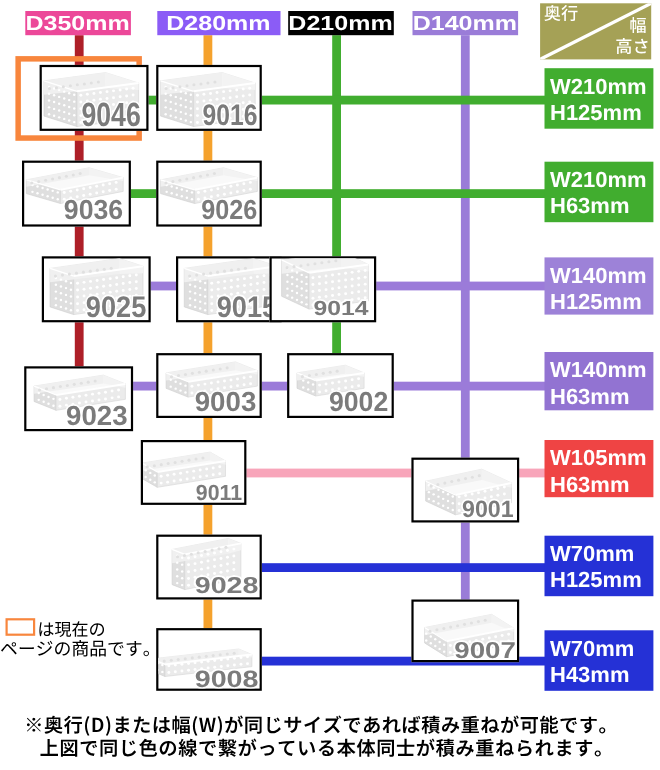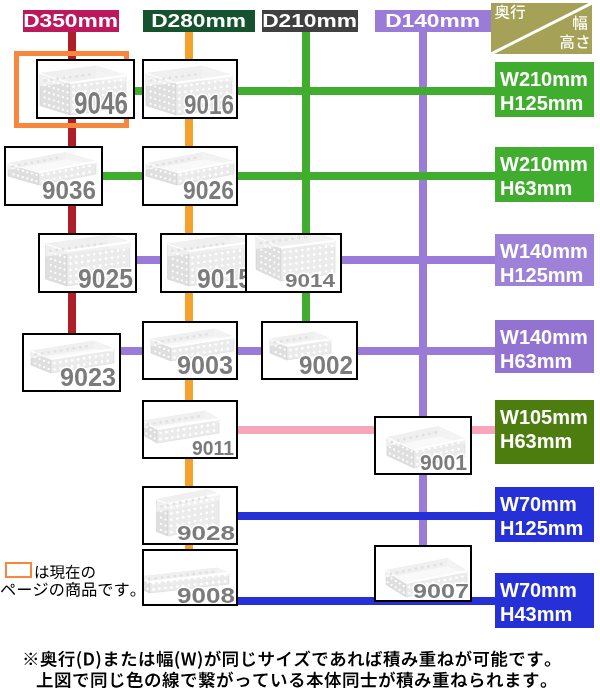--- a/index.html
+++ b/index.html
@@ -5,24 +5,24 @@
 <div style="position:absolute;left:302px;top:32px;width:8px;height:328px;background:#41ad2f"></div>
 <div style="position:absolute;left:419px;top:32px;width:8px;height:568px;background:#9a7cd8"></div>
 <div style="position:absolute;left:13.5px;top:51px;width:115px;height:77px;border:5px solid #f8863d;box-sizing:border-box"></div>
 <div style="position:absolute;left:71px;top:87px;width:425px;height:8px;background:#41ad2f"></div>
 <div style="position:absolute;left:71px;top:172px;width:425px;height:8px;background:#41ad2f"></div>
 <div style="position:absolute;left:71px;top:256px;width:425px;height:8px;background:#9b7bd9"></div>
 <div style="position:absolute;left:71px;top:346.5px;width:425px;height:8px;background:#9b7bd9"></div>
 <div style="position:absolute;left:190px;top:426px;width:306px;height:8px;background:#f8a5ba"></div>
 <div style="position:absolute;left:190px;top:512px;width:306px;height:8px;background:#2531d6"></div>
 <div style="position:absolute;left:190px;top:597px;width:306px;height:8px;background:#2531d6"></div>
-<div class="hdr" style="left:23px;width:96px;background:#be185d"><span>D350mm</span></div>
-<div class="hdr" style="left:143px;width:112px;background:#14532d"><span>D280mm</span></div>
-<div class="hdr" style="left:262px;width:96px;background:#404040"><span>D210mm</span></div>
-<div class="hdr" style="left:375px;width:116px;background:#9a7cd8"><span>D140mm</span></div>
+<div class="hdr" style="left:23px;width:96px;background:#ec4899"><span>D350mm</span></div>
+<div class="hdr" style="left:143px;width:112px;background:#8b5cf6"><span>D280mm</span></div>
+<div class="hdr" style="left:262px;width:96px;background:#000000"><span>D210mm</span></div>
+<div class="hdr" style="left:375px;width:96px;background:#9a7cd8"><span>D140mm</span></div>
 <div style="position:absolute;left:491px;top:3px;width:101px;height:51px;background:#a5a156">
     <svg width="101" height="51" viewBox="0 0 101 51" style="position:absolute;left:0;top:0">
       <line x1="0" y1="51" x2="101" y2="0" stroke="#fff" stroke-width="3"></line>
     </svg>
   </div>
 <svg style="position:absolute;left:494px;top:4px" width="34" height="17" viewBox="0 0 34.00 17.32">
     <path transform="translate(0,14.08)" d="M2.4 -12.1H13.6V-3.3H12.1V-10.9H3.8V-3.3H2.4ZM0.9 -3.9H15.1V-2.6H0.9ZM4.5 -8.4H11.4V-7.4H4.5ZM7 -4.9H8.6Q8.5 -3.9 8.2 -3Q8 -2.2 7.5 -1.5Q7 -0.8 6.2 -0.2Q5.4 0.3 4.2 0.7Q3 1.1 1.2 1.3Q1.2 1.2 1.1 0.9Q0.9 0.7 0.8 0.4Q0.7 0.2 0.5 0.1Q2.1 -0.1 3.2 -0.4Q4.3 -0.8 5 -1.2Q5.7 -1.6 6.1 -2.2Q6.5 -2.7 6.7 -3.4Q6.9 -4.1 7 -4.9ZM9.1 -3.4Q9.7 -1.8 11.3 -1Q12.9 -0.2 15.5 -0.1Q15.3 0.1 15.2 0.4Q15 0.6 14.8 0.9Q14.7 1.2 14.6 1.4Q12.7 1.1 11.4 0.6Q10 0.1 9.1 -0.9Q8.2 -1.8 7.7 -3.2ZM7.4 -10.5H8.5V-5.1H7.4ZM10.1 -10.5 11.1 -10Q10.8 -9.6 10.5 -9.1Q10.2 -8.7 9.9 -8.4L9.1 -8.8Q9.3 -9.1 9.6 -9.6Q9.9 -10.1 10.1 -10.5ZM4.8 -10 5.7 -10.4Q6 -10.1 6.3 -9.6Q6.6 -9.2 6.7 -8.8L5.8 -8.3Q5.7 -8.7 5.4 -9.2Q5.1 -9.6 4.8 -10ZM7.9 -7.1 8.6 -7.7Q9.1 -7.4 9.6 -7.1Q10.1 -6.7 10.6 -6.4Q11.1 -6 11.4 -5.7L10.7 -5Q10.4 -5.3 9.9 -5.7Q9.5 -6 8.9 -6.4Q8.4 -6.8 7.9 -7.1ZM7.4 -13.5 9 -13.3Q8.8 -12.8 8.6 -12.3Q8.4 -11.8 8.2 -11.5L6.7 -11.6Q6.9 -12 7.1 -12.6Q7.3 -13.1 7.4 -13.5ZM7 -8 7.9 -7.7Q7.6 -7.1 7.1 -6.6Q6.6 -6 6 -5.5Q5.4 -5.1 4.9 -4.8Q4.7 -5 4.5 -5.2Q4.3 -5.5 4.1 -5.6Q4.6 -5.9 5.2 -6.3Q5.7 -6.6 6.2 -7.1Q6.7 -7.6 7 -8Z M23 -12.6H30.9V-11.1H23ZM27.5 -7.7H29V-0.5Q29 0.2 28.8 0.5Q28.7 0.9 28.2 1.1Q27.7 1.2 27 1.3Q26.3 1.3 25.1 1.3Q25.1 1 24.9 0.5Q24.8 0.1 24.6 -0.2Q25.2 -0.2 25.7 -0.2Q26.2 -0.2 26.5 -0.2Q26.9 -0.2 27 -0.2Q27.3 -0.2 27.4 -0.3Q27.5 -0.3 27.5 -0.5ZM22.4 -8.1H31.3V-6.7H22.4ZM19 -6.6 20.3 -7.9 20.5 -7.9V1.4H19ZM20.8 -10.1 22.2 -9.5Q21.6 -8.5 20.8 -7.5Q20 -6.4 19.1 -5.5Q18.2 -4.6 17.4 -3.9Q17.3 -4.1 17.1 -4.3Q16.9 -4.6 16.7 -4.8Q16.5 -5.1 16.3 -5.2Q17.2 -5.8 18 -6.6Q18.8 -7.4 19.5 -8.3Q20.3 -9.2 20.8 -10.1ZM20.2 -13.5 21.6 -12.9Q21.1 -12.2 20.4 -11.4Q19.7 -10.7 18.9 -10Q18.1 -9.3 17.4 -8.8Q17.3 -9 17.1 -9.2Q17 -9.5 16.8 -9.7Q16.6 -9.9 16.5 -10Q17.2 -10.5 17.9 -11.1Q18.6 -11.7 19.2 -12.3Q19.8 -13 20.2 -13.5Z" fill="#fff"></path>
   </svg>
 <svg style="position:absolute;left:572px;top:15px" width="18" height="17" viewBox="0 0 17.50 16.81">
     <path transform="translate(0,13.64)" d="M2.9 -13.1H4.2V1.3H2.9ZM0.9 -10.2H5.7V-8.9H2V-1.9H0.9ZM5.2 -10.2H6.2V-3.4Q6.2 -3.1 6.2 -2.8Q6.1 -2.5 5.9 -2.3Q5.7 -2.2 5.4 -2.1Q5.1 -2.1 4.7 -2.1Q4.7 -2.3 4.6 -2.7Q4.5 -3.1 4.3 -3.3Q4.6 -3.3 4.8 -3.3Q5 -3.3 5 -3.3Q5.2 -3.3 5.2 -3.5ZM6.7 -12.3H14.8V-11.1H6.7ZM8.7 -9.1V-7.5H12.7V-9.1ZM7.5 -10.2H14V-6.4H7.5ZM7.4 -2.9H14.1V-1.7H7.4ZM7.4 -0.4H14.2V0.8H7.4ZM6.8 -5.4H14.6V1.3H13.3V-4.2H8.1V1.3H6.8ZM10 -4.8H11.2V0.4H10Z" fill="#fff"></path>
@@ -225,21 +225,21 @@
         <circle cx="19.6" cy="17.8" r="1.4"></circle>
         <circle cx="26.0" cy="17.0" r="1.4"></circle>
         <circle cx="32.3" cy="16.1" r="1.4"></circle>
         <circle cx="38.7" cy="15.3" r="1.4"></circle>
         <circle cx="45.0" cy="14.4" r="1.4"></circle>
         <circle cx="51.4" cy="13.6" r="1.4"></circle>
       </g>
       <text x="90" y="52.5" text-anchor="end" font-family="Liberation Sans" font-weight="bold" font-size="27" textLength="50" lengthAdjust="spacingAndGlyphs" fill="#7b7b7b" stroke="#ffffff" stroke-width="3" paint-order="stroke">9016</text>
     </svg>
   </div>
-<div class="cell" style="left:4px;top:146px;width:95px;height:56px">
+<div class="cell" style="left:20px;top:146px;width:95px;height:56px">
     <svg style="position:absolute;left:0;top:0" width="95" height="56" viewBox="0 0 95 56">
       <polygon points="33.0,37.0 2.0,28.0 2.0,15.5 33.0,24.5" fill="#dfdfdf" stroke="#d0d0d0" stroke-width="0.6"></polygon>
       <polygon points="33.0,37.0 90.0,26.0 90.0,13.5 33.0,24.5" fill="#ebebeb" stroke="#d8d8d8" stroke-width="0.6"></polygon>
       <polygon points="33.0,24.5 90.0,13.5 59.0,4.5 2.0,15.5" fill="#f9f9f9" stroke="#e2e2e2" stroke-width="0.6"></polygon>
       <polygon points="2.0,15.5 59.0,4.5 59.0,11.4 2.0,21.7" fill="#f0f0f0"></polygon>
       <polygon points="90.0,13.5 59.0,4.5 59.0,11.4 90.0,16.6" fill="#f3f3f3"></polygon>
       <line x1="33" y1="24.5" x2="90" y2="13.5" stroke="#ffffff" stroke-width="1.8"></line>
       <line x1="33" y1="24.5" x2="2" y2="15.5" stroke="#ffffff" stroke-width="1.2"></line>
       <g fill="#ffffff">
         <circle cx="36.4" cy="33.1" r="1.35"></circle>
@@ -781,21 +781,21 @@
         <circle cx="11.9" cy="19.4" r="1.4"></circle>
         <circle cx="18.3" cy="18.4" r="1.4"></circle>
         <circle cx="24.6" cy="17.4" r="1.4"></circle>
         <circle cx="30.9" cy="16.4" r="1.4"></circle>
         <circle cx="37.2" cy="15.4" r="1.4"></circle>
         <circle cx="43.5" cy="14.4" r="1.4"></circle>
       </g>
       <text x="90" y="51" text-anchor="end" font-family="Liberation Sans" font-weight="bold" font-size="25" textLength="54" lengthAdjust="spacingAndGlyphs" fill="#7b7b7b" stroke="#ffffff" stroke-width="3" paint-order="stroke">9002</text>
     </svg>
   </div>
-<div class="cell" style="left:142px;top:400px;width:92px;height:55px">
+<div class="cell" style="left:128px;top:400px;width:92px;height:55px">
     <svg style="position:absolute;left:0;top:0" width="92" height="55" viewBox="0 0 92 55">
       <polygon points="13.0,41.0 -1.0,33.0 -1.0,19.0 13.0,27.0" fill="#dfdfdf" stroke="#d0d0d0" stroke-width="0.6"></polygon>
       <polygon points="13.0,41.0 75.0,31.0 75.0,17.0 13.0,27.0" fill="#ebebeb" stroke="#d8d8d8" stroke-width="0.6"></polygon>
       <polygon points="13.0,27.0 75.0,17.0 61.0,9.0 -1.0,19.0" fill="#f9f9f9" stroke="#e2e2e2" stroke-width="0.6"></polygon>
       <polygon points="-1.0,19.0 61.0,9.0 61.0,16.7 -1.0,25.9" fill="#f0f0f0"></polygon>
       <polygon points="75.0,17.0 61.0,9.0 61.0,16.7 75.0,20.5" fill="#f3f3f3"></polygon>
       <line x1="13" y1="27" x2="75" y2="17" stroke="#ffffff" stroke-width="1.8"></line>
       <line x1="13" y1="27" x2="-1" y2="19" stroke="#ffffff" stroke-width="1.2"></line>
       <g fill="#ffffff">
         <circle cx="16.5" cy="37.2" r="1.35"></circle>
@@ -978,21 +978,21 @@
         <circle cx="30.0" cy="15.8" r="1.4"></circle>
         <circle cx="36.2" cy="14.5" r="1.4"></circle>
         <circle cx="42.5" cy="13.3" r="1.4"></circle>
         <circle cx="48.8" cy="12.1" r="1.4"></circle>
         <circle cx="55.1" cy="10.8" r="1.4"></circle>
         <circle cx="61.4" cy="9.6" r="1.4"></circle>
       </g>
       <text x="91" y="51.5" text-anchor="end" font-family="Liberation Sans" font-weight="bold" font-size="21" textLength="58" lengthAdjust="spacingAndGlyphs" fill="#7b7b7b" stroke="#ffffff" stroke-width="3" paint-order="stroke">9028</text>
     </svg>
   </div>
-<div class="cell" style="left:142px;top:549px;width:92px;height:53px">
+<div class="cell" style="left:142px;top:571px;width:92px;height:53px">
     <svg style="position:absolute;left:0;top:0" width="92" height="53" viewBox="0 0 92 53">
       <polygon points="6.0,42.0 -6.0,37.0 -6.0,26.0 6.0,31.0" fill="#dfdfdf" stroke="#d0d0d0" stroke-width="0.6"></polygon>
       <polygon points="6.0,42.0 85.0,33.0 85.0,22.0 6.0,31.0" fill="#ebebeb" stroke="#d8d8d8" stroke-width="0.6"></polygon>
       <polygon points="6.0,31.0 85.0,22.0 73.0,17.0 -6.0,26.0" fill="#f9f9f9" stroke="#e2e2e2" stroke-width="0.6"></polygon>
       <polygon points="-6.0,26.0 73.0,17.0 73.0,23.1 -6.0,31.4" fill="#f0f0f0"></polygon>
       <polygon points="85.0,22.0 73.0,17.0 73.0,23.1 85.0,24.7" fill="#f3f3f3"></polygon>
       <line x1="6" y1="31" x2="85" y2="22" stroke="#ffffff" stroke-width="1.8"></line>
       <line x1="6" y1="31" x2="-6" y2="26" stroke="#ffffff" stroke-width="1.2"></line>
       <g fill="#ffffff">
         <circle cx="9.5" cy="38.4" r="1.35"></circle>
@@ -1099,21 +1099,21 @@
         <circle cx="58.9" cy="18.1" r="1.4"></circle>
         <circle cx="65.1" cy="16.9" r="1.4"></circle>
       </g>
       <text x="93" y="51" text-anchor="end" font-family="Liberation Sans" font-weight="bold" font-size="21" textLength="56" lengthAdjust="spacingAndGlyphs" fill="#7b7b7b" stroke="#ffffff" stroke-width="3" paint-order="stroke">9007</text>
     </svg>
   </div>
 <div class="lbl" style="top:62px;height:55px;background:#41ad2f">W210mm<br>H125mm</div>
 <div class="lbl" style="top:147px;height:55px;background:#41ad2f">W210mm<br>H63mm</div>
 <div class="lbl" style="top:234px;height:52px;background:#9d82d8">W140mm<br>H125mm</div>
 <div class="lbl" style="top:320px;height:53px;background:#9273d2">W140mm<br>H63mm</div>
-<div class="lbl" style="top:400px;height:64px;background:#4d7c0f">W105mm<br>H63mm</div>
+<div class="lbl" style="top:400px;height:52px;background:#ef4444">W105mm<br>H63mm</div>
 <div class="lbl" style="top:487px;height:55px;background:#2531d6">W70mm<br>H125mm</div>
 <div class="lbl" style="top:573px;height:55px;background:#2531d6">W70mm<br>H43mm</div>
 <div style="position:absolute;left:4.5px;top:562px;width:27px;height:16px;border:2.5px solid #f8863d;box-sizing:border-box"></div>
 <svg style="position:absolute;left:34.3px;top:564px" width="64" height="17" viewBox="0 0 64.00 16.81">
     <path transform="translate(0,13.64)" d="M6.2 -9.2Q6.8 -9.1 7.5 -9.1Q8.1 -9 8.8 -9Q10.2 -9 11.6 -9.1Q13 -9.3 14.1 -9.5V-8.3Q12.9 -8.1 11.5 -8Q10.2 -7.9 8.8 -7.9Q8.1 -7.9 7.5 -7.9Q6.9 -8 6.2 -8ZM11.6 -11.9Q11.6 -11.7 11.5 -11.5Q11.5 -11.2 11.5 -11Q11.5 -10.7 11.5 -10.3Q11.5 -9.9 11.5 -9.4Q11.5 -8.9 11.5 -8.4Q11.5 -7.5 11.5 -6.6Q11.5 -5.8 11.6 -4.9Q11.6 -4.1 11.7 -3.4Q11.7 -2.6 11.7 -2Q11.7 -1.5 11.6 -1.1Q11.4 -0.7 11.1 -0.3Q10.8 0.1 10.3 0.3Q9.8 0.5 9 0.5Q7.5 0.5 6.6 -0.1Q5.8 -0.7 5.8 -1.7Q5.8 -2.4 6.2 -2.9Q6.6 -3.5 7.3 -3.8Q8 -4.1 9 -4.1Q10 -4.1 10.8 -3.9Q11.6 -3.6 12.3 -3.3Q13 -2.9 13.6 -2.5Q14.2 -2 14.7 -1.6L14 -0.5Q13.2 -1.3 12.4 -1.9Q11.6 -2.5 10.7 -2.8Q9.9 -3.1 8.9 -3.1Q8 -3.1 7.5 -2.8Q6.9 -2.4 6.9 -1.9Q6.9 -1.3 7.4 -1Q8 -0.6 8.8 -0.6Q9.5 -0.6 9.8 -0.9Q10.2 -1.1 10.3 -1.4Q10.5 -1.8 10.5 -2.3Q10.5 -2.7 10.5 -3.5Q10.4 -4.2 10.4 -5Q10.3 -5.9 10.3 -6.7Q10.3 -7.6 10.3 -8.4Q10.3 -9.2 10.3 -9.9Q10.3 -10.6 10.3 -11Q10.3 -11.2 10.3 -11.5Q10.2 -11.7 10.2 -11.9ZM4 -11.8Q3.9 -11.7 3.9 -11.5Q3.8 -11.3 3.8 -11.1Q3.7 -10.9 3.7 -10.8Q3.6 -10.4 3.5 -9.8Q3.4 -9.2 3.3 -8.5Q3.2 -7.8 3.1 -7.1Q3 -6.4 3 -5.7Q2.9 -5.1 2.9 -4.5Q2.9 -4 2.9 -3.5Q3 -3 3.1 -2.4Q3.2 -2.7 3.3 -3.1Q3.5 -3.6 3.7 -4Q3.8 -4.4 4 -4.7L4.6 -4.2Q4.4 -3.6 4.2 -3Q3.9 -2.3 3.8 -1.7Q3.6 -1.1 3.5 -0.7Q3.5 -0.6 3.4 -0.4Q3.4 -0.2 3.4 -0Q3.4 0.1 3.4 0.2Q3.4 0.4 3.5 0.5L2.4 0.6Q2.1 -0.3 2 -1.5Q1.8 -2.8 1.8 -4.3Q1.8 -5.2 1.9 -6.1Q1.9 -7.1 2.1 -8Q2.2 -8.9 2.3 -9.6Q2.4 -10.4 2.5 -10.8Q2.5 -11.1 2.6 -11.4Q2.6 -11.7 2.6 -12Z M16.3 -12.2H21.6V-11.1H16.3ZM16.4 -7.8H21.4V-6.8H16.4ZM16 -2.3Q16.7 -2.5 17.6 -2.7Q18.5 -3 19.6 -3.3Q20.6 -3.6 21.7 -3.9L21.8 -2.8Q20.4 -2.4 18.9 -2Q17.4 -1.5 16.3 -1.2ZM23.4 -8.9V-7.3H28.5V-8.9ZM23.4 -6.4V-4.8H28.5V-6.4ZM23.4 -11.4V-9.8H28.5V-11.4ZM22.3 -12.3H29.6V-3.8H22.3ZM26.4 -4.3H27.5V-0.3Q27.5 -0 27.6 0Q27.7 0.1 27.9 0.1Q28 0.1 28.3 0.1Q28.5 0.1 28.8 0.1Q29 0.1 29.2 0.1Q29.3 0.1 29.4 -0Q29.5 -0.1 29.6 -0.5Q29.6 -0.9 29.6 -1.7Q29.7 -1.6 29.9 -1.5Q30.1 -1.4 30.3 -1.4Q30.5 -1.3 30.6 -1.3Q30.6 -0.3 30.4 0.2Q30.3 0.7 30 0.9Q29.7 1.1 29.3 1.1Q29.2 1.1 29 1.1Q28.8 1.1 28.5 1.1Q28.3 1.1 28.1 1.1Q27.9 1.1 27.8 1.1Q27.2 1.1 26.9 1Q26.6 0.9 26.5 0.6Q26.4 0.2 26.4 -0.3ZM23.7 -4H24.9Q24.8 -3.1 24.5 -2.2Q24.3 -1.4 23.8 -0.7Q23.4 -0.1 22.6 0.5Q21.8 1 20.7 1.3Q20.6 1.2 20.5 1Q20.4 0.8 20.3 0.7Q20.1 0.5 20 0.4Q21.1 0.1 21.8 -0.3Q22.4 -0.8 22.8 -1.3Q23.2 -1.9 23.4 -2.6Q23.6 -3.2 23.7 -4ZM18.4 -11.8H19.5V-2.7L18.4 -2.5Z M32 -10.6H45.5V-9.5H32ZM36.8 -5.7H44.9V-4.6H36.8ZM36.2 -0.2H45.5V0.9H36.2ZM40.3 -8.7H41.4V0.4H40.3ZM37.1 -13 38.3 -12.7Q37.7 -11 36.9 -9.2Q36.1 -7.5 34.9 -6Q33.7 -4.5 32.2 -3.4Q32.1 -3.5 32 -3.7Q31.9 -3.9 31.8 -4.1Q31.7 -4.3 31.6 -4.4Q32.6 -5.2 33.5 -6.1Q34.4 -7.1 35.1 -8.3Q35.7 -9.4 36.2 -10.6Q36.7 -11.8 37.1 -13ZM34 -6.6H35.2V1.2H34Z M55.2 -10.6Q55.1 -9.4 54.8 -8.1Q54.6 -6.7 54.2 -5.5Q53.8 -3.9 53.2 -2.8Q52.6 -1.8 52 -1.2Q51.3 -0.7 50.6 -0.7Q49.9 -0.7 49.3 -1.2Q48.7 -1.7 48.3 -2.6Q47.9 -3.5 47.9 -4.8Q47.9 -6.1 48.4 -7.2Q48.9 -8.4 49.8 -9.2Q50.8 -10.1 52 -10.6Q53.2 -11.1 54.6 -11.1Q56 -11.1 57.1 -10.7Q58.2 -10.2 59 -9.5Q59.7 -8.7 60.2 -7.6Q60.6 -6.6 60.6 -5.4Q60.6 -3.8 59.9 -2.6Q59.2 -1.3 57.9 -0.5Q56.6 0.2 54.8 0.5L54 -0.7Q54.4 -0.7 54.8 -0.8Q55.1 -0.8 55.4 -0.9Q56.1 -1 56.8 -1.4Q57.5 -1.8 58.1 -2.3Q58.6 -2.9 59 -3.7Q59.3 -4.5 59.3 -5.5Q59.3 -6.4 59 -7.2Q58.7 -8 58.1 -8.7Q57.5 -9.3 56.6 -9.6Q55.7 -10 54.6 -10Q53.3 -10 52.3 -9.5Q51.3 -9.1 50.6 -8.3Q49.8 -7.6 49.5 -6.7Q49.1 -5.8 49.1 -4.9Q49.1 -4 49.3 -3.3Q49.6 -2.7 49.9 -2.4Q50.3 -2.1 50.7 -2.1Q51 -2.1 51.4 -2.5Q51.8 -2.8 52.2 -3.7Q52.6 -4.5 53 -5.8Q53.4 -6.9 53.6 -8.1Q53.8 -9.4 53.9 -10.6Z" fill="#000"></path>
   </svg>
 <svg style="position:absolute;left:-0.5px;top:580.5px" width="148" height="18" viewBox="0 0 147.80 17.52">
     <path transform="translate(0,14.26)" d="M11.4 -9.7Q11.4 -9.2 11.8 -8.9Q12.1 -8.5 12.6 -8.5Q13.1 -8.5 13.4 -8.9Q13.8 -9.2 13.8 -9.7Q13.8 -10.2 13.4 -10.6Q13.1 -10.9 12.6 -10.9Q12.1 -10.9 11.8 -10.6Q11.4 -10.2 11.4 -9.7ZM10.6 -9.7Q10.6 -10.3 10.9 -10.7Q11.2 -11.2 11.6 -11.4Q12.1 -11.7 12.6 -11.7Q13.1 -11.7 13.6 -11.4Q14 -11.2 14.3 -10.7Q14.6 -10.3 14.6 -9.7Q14.6 -9.2 14.3 -8.7Q14 -8.3 13.6 -8Q13.1 -7.8 12.6 -7.8Q12.1 -7.8 11.6 -8Q11.2 -8.3 10.9 -8.7Q10.6 -9.2 10.6 -9.7ZM0.9 -4.3Q1.2 -4.5 1.4 -4.8Q1.7 -5 2 -5.3Q2.3 -5.6 2.7 -6.1Q3.1 -6.5 3.5 -7.1Q3.9 -7.6 4.4 -8.1Q4.8 -8.7 5.2 -9.1Q5.8 -9.9 6.5 -10Q7.1 -10.1 7.9 -9.3Q8.4 -8.8 9 -8.2Q9.6 -7.6 10.2 -7Q10.8 -6.4 11.3 -5.9Q11.8 -5.3 12.5 -4.6Q13.2 -3.8 13.9 -3.1Q14.6 -2.3 15.2 -1.6L14.1 -0.5Q13.5 -1.2 12.9 -1.9Q12.2 -2.7 11.6 -3.4Q11 -4.1 10.5 -4.7Q10.1 -5.1 9.7 -5.6Q9.3 -6 8.8 -6.5Q8.4 -7 8 -7.4Q7.6 -7.8 7.4 -8Q6.9 -8.5 6.6 -8.4Q6.3 -8.4 5.9 -7.9Q5.6 -7.5 5.2 -7.1Q4.8 -6.6 4.4 -6.1Q4 -5.6 3.6 -5.1Q3.3 -4.6 3 -4.3Q2.8 -4 2.5 -3.6Q2.3 -3.3 2.1 -3Z M17.9 -7Q18.1 -7 18.5 -7Q18.8 -7 19.2 -6.9Q19.7 -6.9 20.1 -6.9Q20.4 -6.9 20.9 -6.9Q21.5 -6.9 22.2 -6.9Q22.9 -6.9 23.7 -6.9Q24.5 -6.9 25.4 -6.9Q26.2 -6.9 26.9 -6.9Q27.6 -6.9 28.2 -6.9Q28.7 -6.9 29 -6.9Q29.6 -6.9 30 -7Q30.5 -7 30.7 -7V-5.4Q30.5 -5.4 30 -5.5Q29.5 -5.5 29 -5.5Q28.7 -5.5 28.2 -5.5Q27.6 -5.5 26.9 -5.5Q26.2 -5.5 25.4 -5.5Q24.5 -5.5 23.7 -5.5Q22.9 -5.5 22.2 -5.5Q21.5 -5.5 20.9 -5.5Q20.4 -5.5 20.1 -5.5Q19.4 -5.5 18.8 -5.5Q18.2 -5.5 17.9 -5.4Z M44 -12.1Q44.2 -11.8 44.5 -11.4Q44.8 -10.9 45 -10.4Q45.3 -10 45.5 -9.6L44.6 -9.2Q44.4 -9.6 44.1 -10Q43.9 -10.5 43.6 -10.9Q43.4 -11.3 43.1 -11.7ZM46.1 -12.9Q46.3 -12.6 46.6 -12.1Q46.9 -11.7 47.2 -11.2Q47.5 -10.8 47.7 -10.4L46.8 -10Q46.5 -10.4 46.3 -10.8Q46 -11.3 45.8 -11.7Q45.5 -12.1 45.2 -12.5ZM37.1 -12.3Q37.4 -12.1 37.9 -11.8Q38.4 -11.5 38.9 -11.2Q39.4 -10.8 39.9 -10.5Q40.3 -10.2 40.6 -10L39.8 -8.9Q39.5 -9.2 39.1 -9.5Q38.7 -9.8 38.2 -10.1Q37.7 -10.4 37.2 -10.7Q36.7 -11 36.4 -11.2ZM34.6 -0.7Q35.5 -0.9 36.5 -1.2Q37.4 -1.4 38.3 -1.8Q39.3 -2.2 40.1 -2.6Q41.4 -3.4 42.6 -4.4Q43.7 -5.3 44.6 -6.4Q45.6 -7.4 46.2 -8.6L47 -7.2Q45.9 -5.6 44.3 -4.1Q42.7 -2.6 40.8 -1.4Q39.9 -1 39 -0.6Q38 -0.2 37.1 0.1Q36.2 0.4 35.4 0.6ZM34.6 -8.7Q35 -8.5 35.5 -8.2Q36 -7.9 36.5 -7.6Q37 -7.3 37.5 -7Q37.9 -6.7 38.2 -6.5L37.5 -5.4Q37.1 -5.6 36.7 -5.9Q36.3 -6.2 35.8 -6.5Q35.2 -6.8 34.8 -7.1Q34.3 -7.4 33.9 -7.6Z M57.7 -11.1Q57.6 -9.8 57.3 -8.4Q57.1 -7 56.7 -5.7Q56.2 -4.1 55.6 -3Q55 -1.8 54.3 -1.3Q53.7 -0.7 52.9 -0.7Q52.2 -0.7 51.5 -1.2Q50.9 -1.8 50.4 -2.7Q50 -3.7 50 -5Q50 -6.4 50.6 -7.5Q51.1 -8.7 52.1 -9.7Q53 -10.6 54.3 -11.1Q55.6 -11.6 57.1 -11.6Q58.5 -11.6 59.7 -11.2Q60.8 -10.7 61.6 -9.9Q62.4 -9.1 62.9 -8Q63.3 -6.9 63.3 -5.7Q63.3 -4 62.6 -2.7Q61.9 -1.4 60.5 -0.6Q59.2 0.2 57.2 0.5L56.5 -0.7Q56.9 -0.7 57.2 -0.8Q57.6 -0.8 57.9 -0.9Q58.6 -1.1 59.4 -1.5Q60.1 -1.8 60.7 -2.4Q61.3 -3 61.6 -3.8Q62 -4.7 62 -5.7Q62 -6.7 61.7 -7.6Q61.3 -8.4 60.7 -9.1Q60.1 -9.7 59.2 -10.1Q58.3 -10.5 57.1 -10.5Q55.8 -10.5 54.7 -10Q53.6 -9.5 52.9 -8.7Q52.1 -7.9 51.7 -7Q51.3 -6 51.3 -5.2Q51.3 -4.1 51.6 -3.5Q51.8 -2.8 52.2 -2.5Q52.6 -2.2 53 -2.2Q53.3 -2.2 53.7 -2.6Q54.2 -3 54.6 -3.8Q55 -4.7 55.4 -6Q55.8 -7.2 56 -8.5Q56.3 -9.8 56.4 -11.1Z M65.9 -12.1H79.9V-11H65.9ZM72.2 -13.6H73.5V-11.4H72.2ZM66.6 -9.2H78.8V-8.2H67.8V1.3H66.6ZM78.2 -9.2H79.4V-0.2Q79.4 0.3 79.2 0.6Q79.1 0.9 78.7 1.1Q78.3 1.2 77.6 1.3Q76.9 1.3 75.9 1.3Q75.9 1.1 75.8 0.9Q75.7 0.7 75.7 0.5Q75.6 0.3 75.5 0.1Q76.3 0.1 77 0.1Q77.6 0.1 77.8 0.1Q78 0.1 78.1 0Q78.2 -0 78.2 -0.2ZM70.7 -8.5H71.8Q71.7 -7.4 71.4 -6.6Q71.1 -5.9 70.4 -5.4Q69.7 -4.9 68.4 -4.6Q68.4 -4.8 68.2 -5.1Q68 -5.4 67.9 -5.5Q69 -5.7 69.5 -6.1Q70.1 -6.5 70.4 -7Q70.6 -7.6 70.7 -8.5ZM73.7 -8.4H74.8V-6.6Q74.8 -6.3 74.9 -6.3Q74.9 -6.2 75.2 -6.2Q75.3 -6.2 75.5 -6.2Q75.7 -6.2 75.9 -6.2Q76.2 -6.2 76.4 -6.2Q76.6 -6.2 76.7 -6.2Q76.8 -6.2 76.9 -6.3Q77 -6.3 77.1 -6.6Q77.1 -6.8 77.1 -7.3Q77.3 -7.2 77.6 -7.1Q77.8 -7 78.1 -6.9Q78 -5.9 77.7 -5.6Q77.5 -5.3 76.8 -5.3Q76.7 -5.3 76.5 -5.3Q76.2 -5.3 76 -5.3Q75.7 -5.3 75.4 -5.3Q75.2 -5.3 75.1 -5.3Q74.5 -5.3 74.2 -5.4Q73.9 -5.5 73.8 -5.8Q73.7 -6 73.7 -6.5ZM69.9 -4.4H71V0.6H69.9ZM70.5 -4.4H76.1V-0.4H70.5V-1.4H74.9V-3.5H70.5ZM69 -11 70.2 -11.2Q70.5 -10.7 70.7 -10.2Q71 -9.6 71.1 -9.2L69.9 -8.9Q69.8 -9.3 69.5 -9.9Q69.3 -10.5 69 -11ZM75.5 -11.2 76.9 -11Q76.6 -10.4 76.3 -9.9Q76 -9.3 75.7 -8.9L74.6 -9.2Q74.8 -9.6 75.1 -10.2Q75.4 -10.8 75.5 -11.2Z M85.9 -11.8V-8.7H92.4V-11.8ZM84.7 -12.9H93.6V-7.5H84.7ZM82.3 -5.8H88.1V1.2H86.9V-4.6H83.5V1.3H82.3ZM89.9 -5.8H96V1.2H94.8V-4.6H91.1V1.3H89.9ZM82.9 -0.8H87.4V0.4H82.9ZM90.5 -0.8H95.3V0.4H90.5Z M98.5 -10.7Q98.9 -10.7 99.3 -10.7Q99.7 -10.7 99.9 -10.7Q100.3 -10.8 101 -10.9Q101.8 -10.9 102.7 -11Q103.7 -11.1 104.8 -11.2Q105.9 -11.3 107 -11.4Q107.9 -11.5 108.7 -11.5Q109.5 -11.6 110.2 -11.6Q110.9 -11.7 111.4 -11.7L111.4 -10.4Q110.9 -10.4 110.3 -10.4Q109.8 -10.4 109.2 -10.3Q108.6 -10.3 108.2 -10.1Q107.4 -9.9 106.7 -9.3Q106 -8.7 105.5 -8Q105 -7.3 104.8 -6.5Q104.5 -5.7 104.5 -5Q104.5 -4.1 104.8 -3.4Q105.2 -2.7 105.7 -2.2Q106.3 -1.7 107 -1.4Q107.7 -1.1 108.5 -0.9Q109.3 -0.8 110.1 -0.7L109.6 0.6Q108.7 0.6 107.8 0.3Q106.9 0.1 106.1 -0.3Q105.2 -0.7 104.6 -1.3Q104 -2 103.6 -2.8Q103.2 -3.6 103.2 -4.7Q103.2 -6 103.7 -7.1Q104.1 -8.2 104.8 -9Q105.5 -9.8 106.2 -10.2Q105.7 -10.1 105 -10.1Q104.2 -10 103.3 -9.9Q102.4 -9.8 101.6 -9.7Q100.7 -9.6 99.9 -9.5Q99.1 -9.4 98.6 -9.2ZM109.1 -8.4Q109.2 -8.2 109.5 -7.8Q109.7 -7.4 110 -6.9Q110.2 -6.5 110.4 -6.2L109.6 -5.8Q109.3 -6.4 108.9 -7Q108.6 -7.6 108.2 -8.1ZM110.8 -9.1Q111 -8.8 111.3 -8.4Q111.5 -8 111.8 -7.6Q112 -7.2 112.2 -6.9L111.4 -6.5Q111.1 -7 110.8 -7.6Q110.4 -8.2 110 -8.7Z M123.6 -12.8Q123.6 -12.7 123.5 -12.5Q123.5 -12.3 123.5 -12.1Q123.5 -11.9 123.5 -11.8Q123.5 -11.5 123.5 -11Q123.5 -10.4 123.5 -9.8Q123.5 -9.2 123.5 -8.5Q123.5 -7.9 123.5 -7.3Q123.5 -6.7 123.5 -6.3L122.3 -7Q122.3 -7.2 122.3 -7.7Q122.3 -8.1 122.2 -8.7Q122.2 -9.3 122.2 -9.9Q122.2 -10.5 122.2 -11Q122.2 -11.5 122.2 -11.8Q122.2 -12.1 122.1 -12.4Q122.1 -12.7 122.1 -12.8ZM115 -10.6Q115.6 -10.6 116.5 -10.6Q117.3 -10.6 118.3 -10.7Q119.2 -10.7 120.2 -10.7Q121.1 -10.7 122 -10.7Q122.9 -10.8 123.7 -10.8Q124.4 -10.8 125.2 -10.8Q125.9 -10.7 126.5 -10.7Q127.2 -10.7 127.7 -10.7Q128.2 -10.7 128.4 -10.7L128.4 -9.5Q127.8 -9.6 126.6 -9.6Q125.5 -9.6 123.7 -9.6Q122.6 -9.6 121.5 -9.6Q120.4 -9.6 119.2 -9.5Q118.1 -9.5 117 -9.4Q115.9 -9.4 115 -9.3ZM123.5 -5.9Q123.5 -4.8 123.1 -4.1Q122.8 -3.3 122.3 -3Q121.7 -2.6 121 -2.6Q120.5 -2.6 120 -2.8Q119.5 -3 119.1 -3.3Q118.7 -3.7 118.5 -4.2Q118.3 -4.7 118.3 -5.3Q118.3 -6.1 118.7 -6.8Q119.1 -7.4 119.7 -7.8Q120.4 -8.1 121.2 -8.1Q122.1 -8.1 122.7 -7.7Q123.4 -7.3 123.7 -6.6Q124 -5.8 124 -4.9Q124 -4.1 123.8 -3.2Q123.5 -2.4 123 -1.6Q122.5 -0.8 121.5 -0.2Q120.6 0.4 119.2 0.9L118.1 -0.2Q119.2 -0.4 120.1 -0.9Q120.9 -1.3 121.5 -1.8Q122.1 -2.4 122.4 -3.2Q122.8 -4 122.8 -5Q122.8 -6.1 122.3 -6.6Q121.8 -7.1 121.2 -7.1Q120.7 -7.1 120.4 -6.9Q120 -6.7 119.8 -6.3Q119.5 -5.9 119.5 -5.4Q119.5 -4.6 120 -4.2Q120.5 -3.7 121.2 -3.7Q121.7 -3.7 122 -4Q122.4 -4.3 122.5 -4.9Q122.7 -5.5 122.6 -6.3Z M132.7 -4Q133.4 -4 134 -3.6Q134.5 -3.3 134.9 -2.7Q135.2 -2.2 135.2 -1.5Q135.2 -0.8 134.9 -0.2Q134.5 0.3 134 0.7Q133.4 1 132.7 1Q132.1 1 131.5 0.7Q130.9 0.3 130.6 -0.2Q130.3 -0.8 130.3 -1.5Q130.3 -2.2 130.6 -2.7Q130.9 -3.3 131.5 -3.6Q132.1 -4 132.7 -4ZM132.7 0.2Q133.4 0.2 133.9 -0.3Q134.4 -0.8 134.4 -1.5Q134.4 -1.9 134.2 -2.3Q134 -2.7 133.6 -2.9Q133.2 -3.1 132.7 -3.1Q132.3 -3.1 131.9 -2.9Q131.6 -2.7 131.3 -2.3Q131.1 -1.9 131.1 -1.5Q131.1 -1 131.3 -0.7Q131.6 -0.3 131.9 -0.1Q132.3 0.2 132.7 0.2Z" fill="#000"></path>
   </svg>
 <svg style="position:absolute;left:22px;top:649.5px" width="542" height="19" viewBox="0 0 542.24 18.85">

